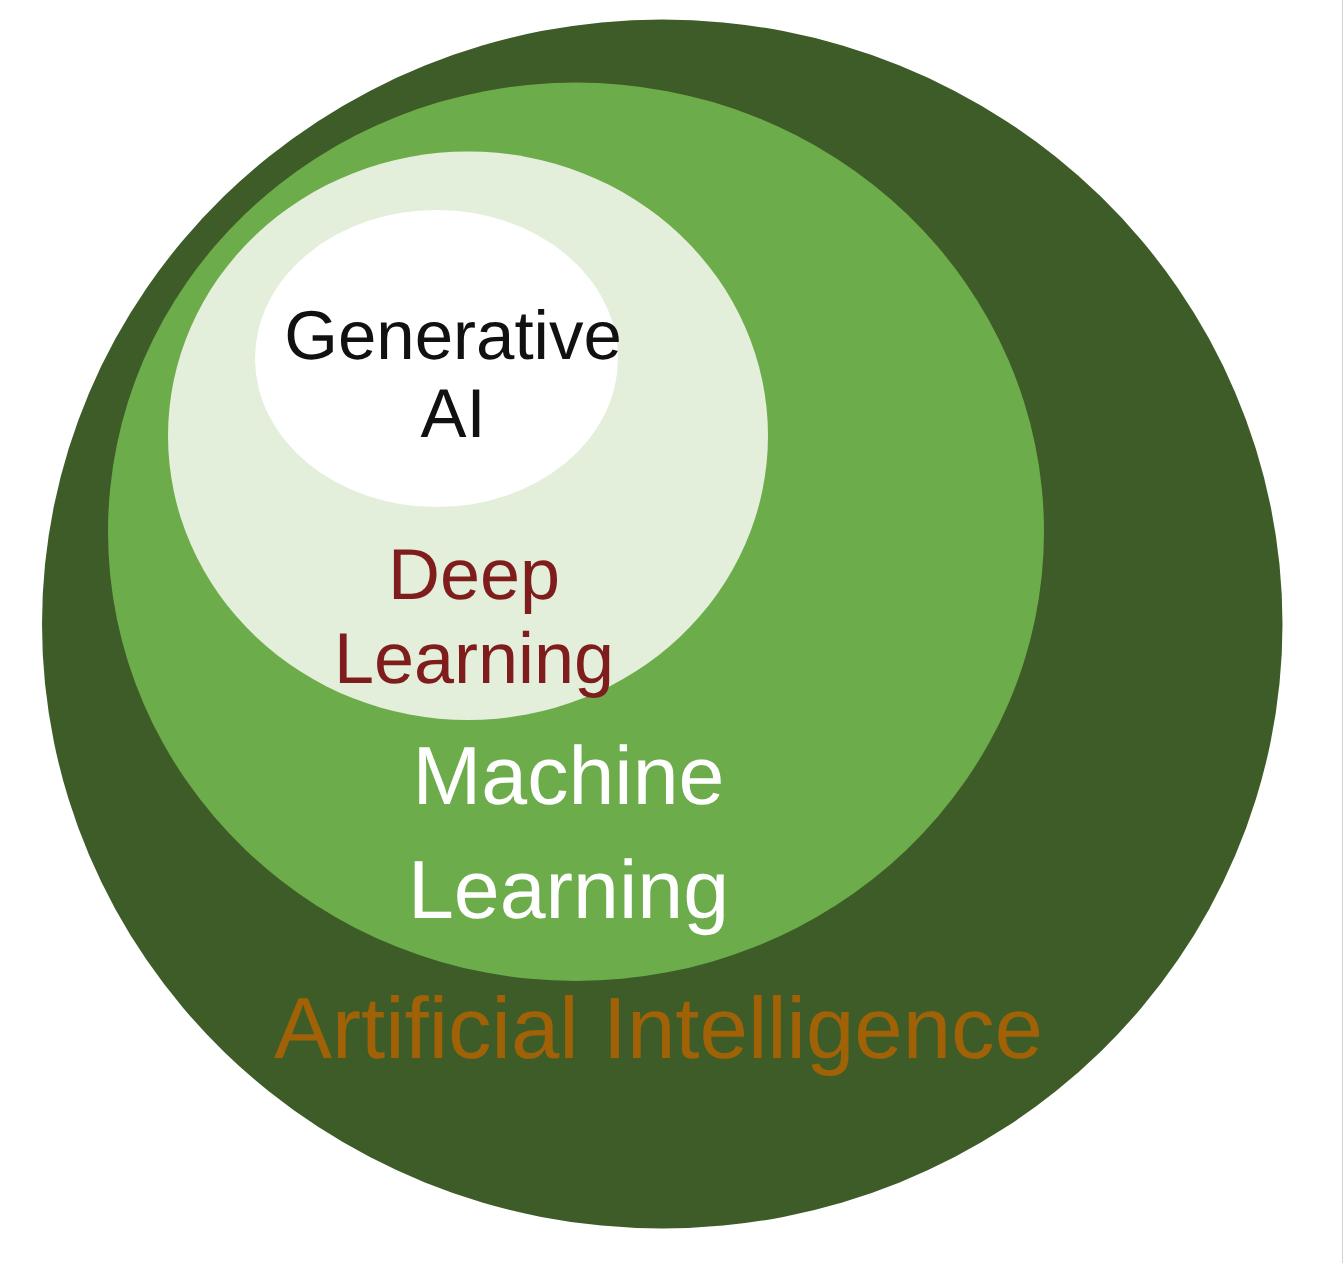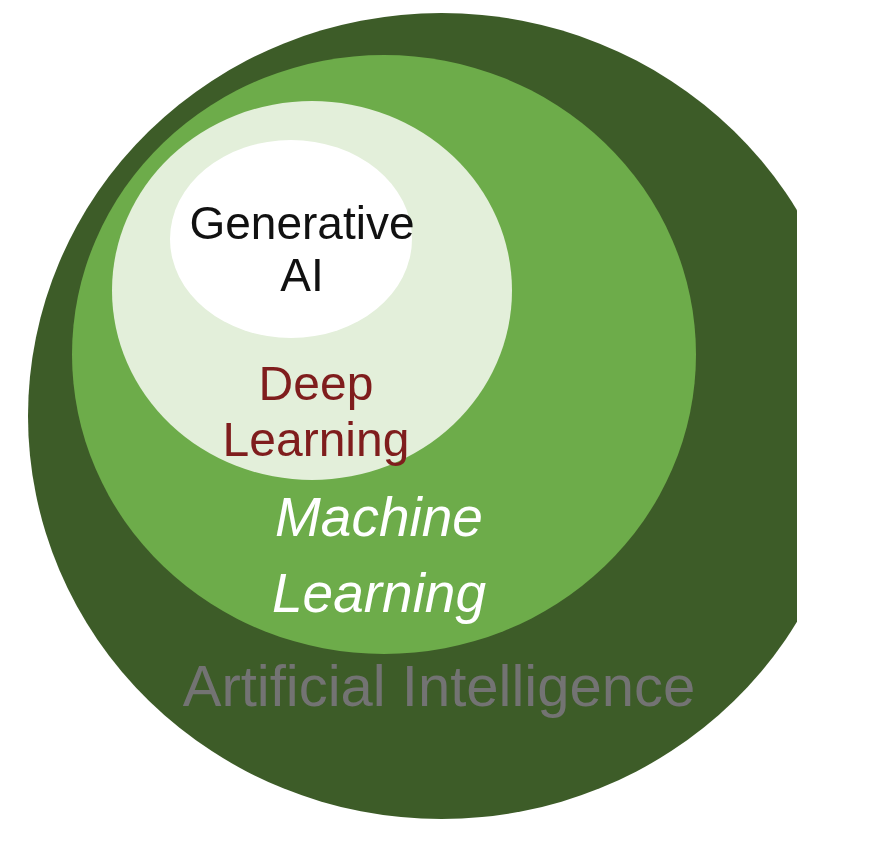--- a/index.html
+++ b/index.html
@@ -2,21 +2,21 @@
 <html><head>
 <meta charset="utf-8">
 <style>
   html, body {
     margin: 0;
     padding: 0;
     background: #ffffff;
   }
   .canvas {
     position: relative;
-    width: 797px;
+    width: 895px;
     height: 842px;
     overflow: hidden;
     font-family: "Liberation Sans", sans-serif;
   }
   .circle {
     position: absolute;
     border-radius: 50%;
   }
   .circle.ai   { left: 28px;  top: 13px;  width: 827px; height: 806px; }
   .circle.ml   { left: 72px;  top: 55px;  width: 624px; height: 599px; }
@@ -62,22 +62,22 @@
   <div class="label gen" style="color: rgb(17, 17, 17);">
     <div>Generative</div>
     <div>AI</div>
   </div>
 
   <div class="label dl" style="color: #7f1d1d;">
     <div>Deep</div>
     <div>Learning</div>
   </div>
 
-  <div class="label ml" style="color: rgb(255, 255, 255); font-style: italic;">
+  <div class="label ml" style="color: rgb(255, 255, 255);">
     <div>Machine</div>
     <div>Learning</div>
   </div>
 
-  <div class="label ai" style="color: #737373;">
+  <div class="label ai" style="color: #a16207;">
     <div>Artificial Intelligence</div>
   </div>
 
 </div>
 
 </body></html>

